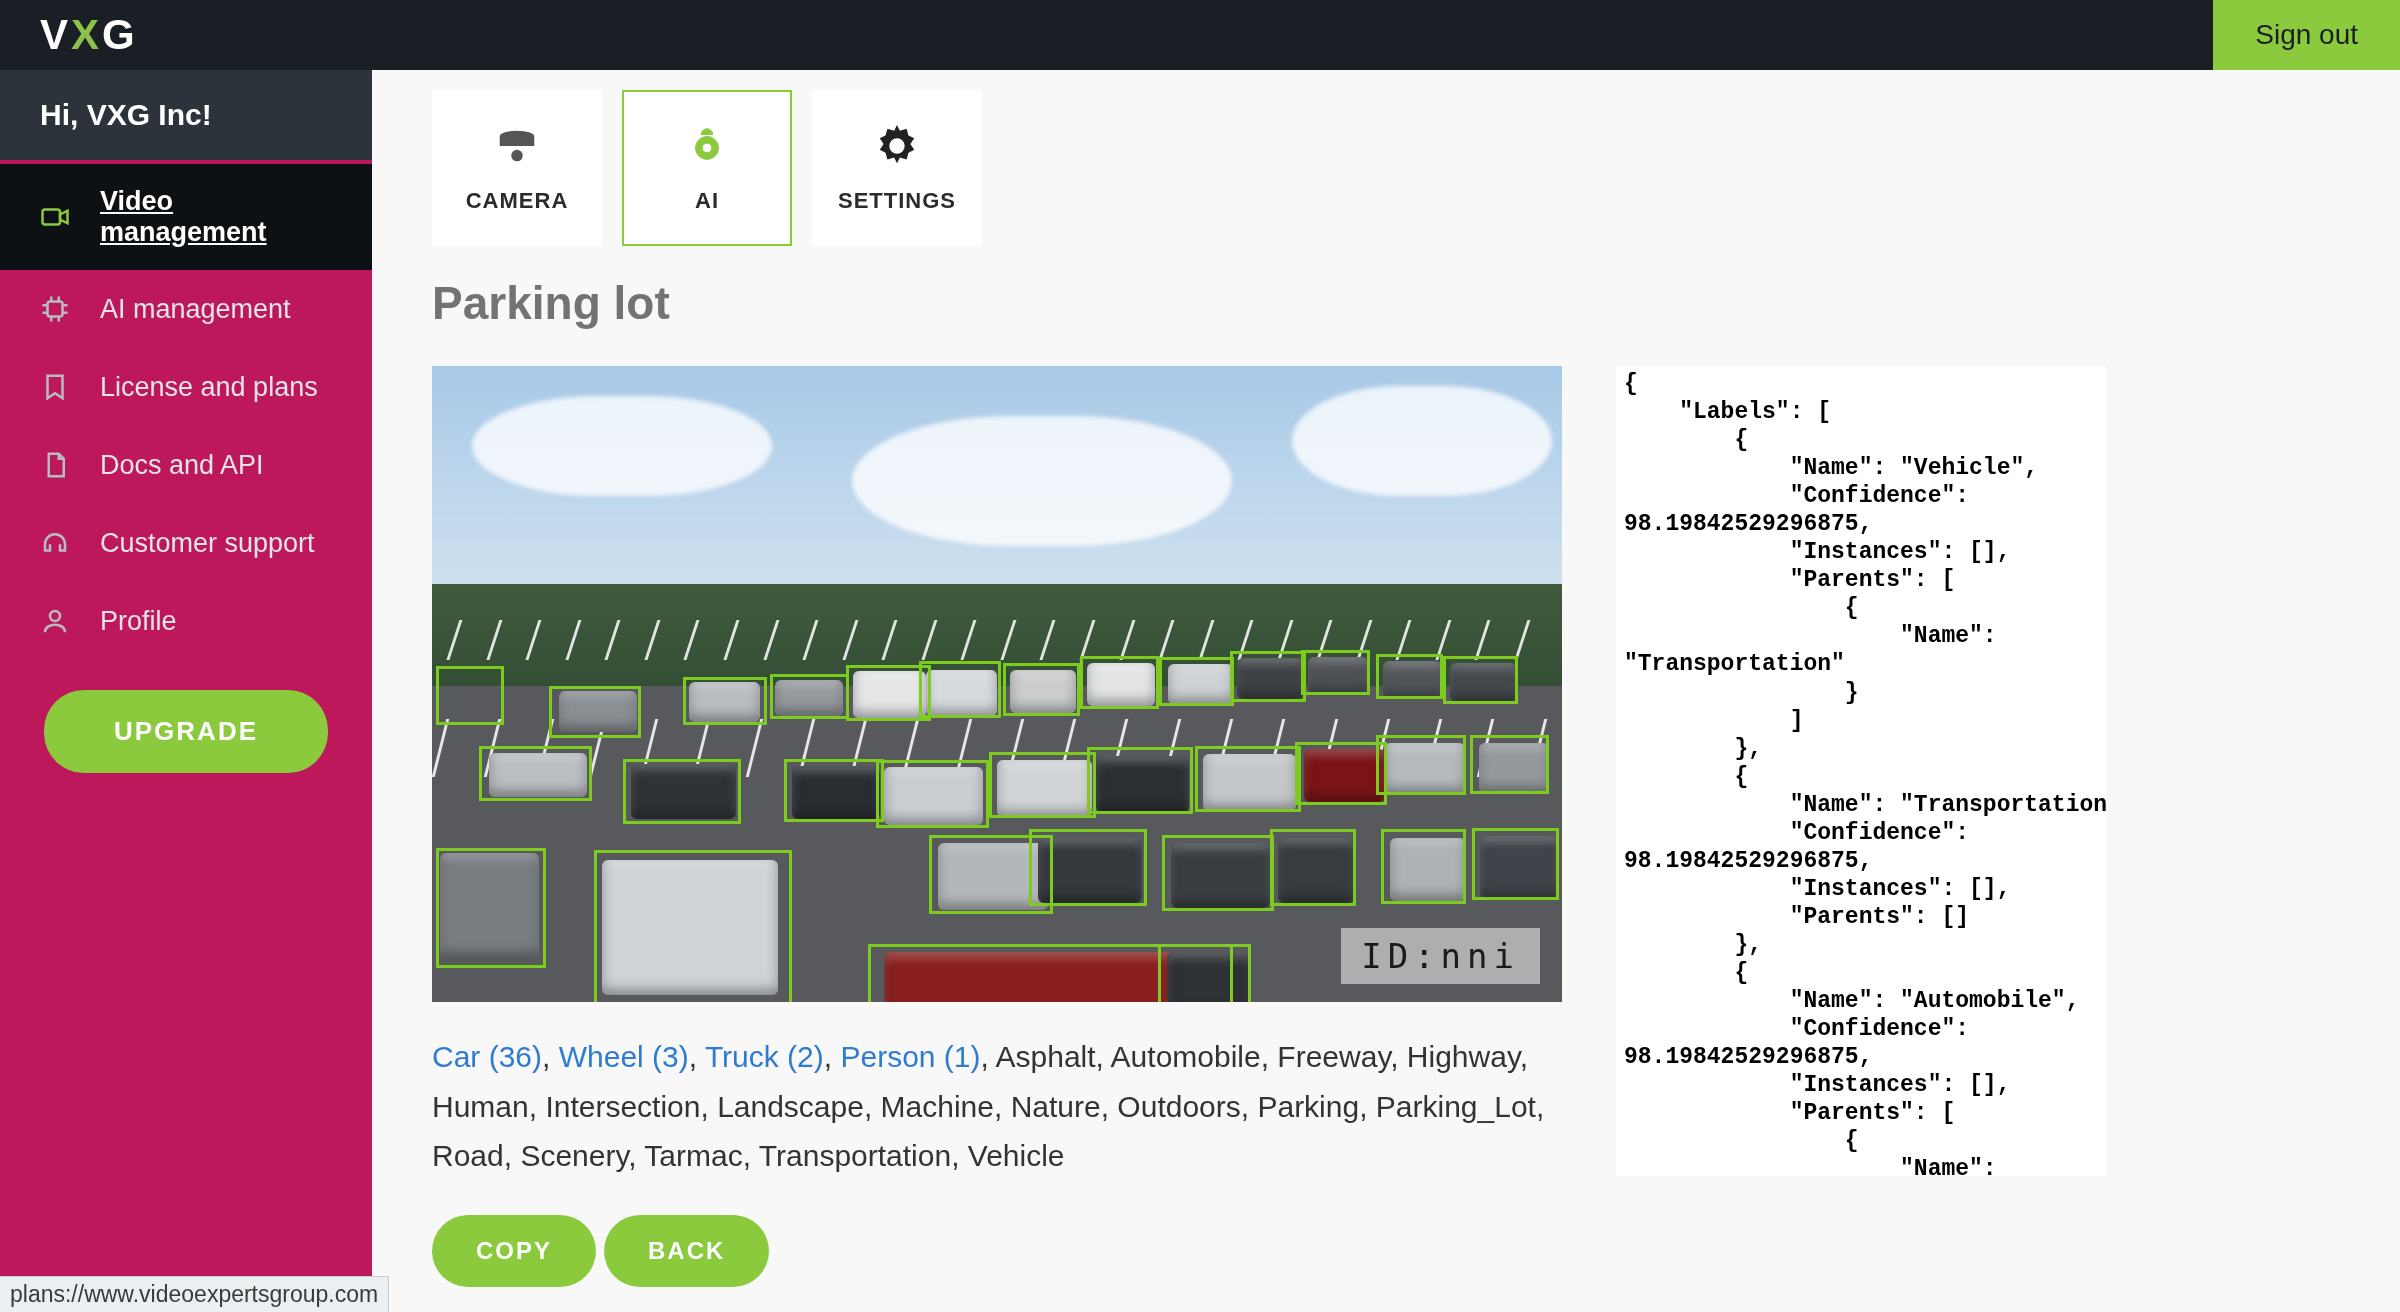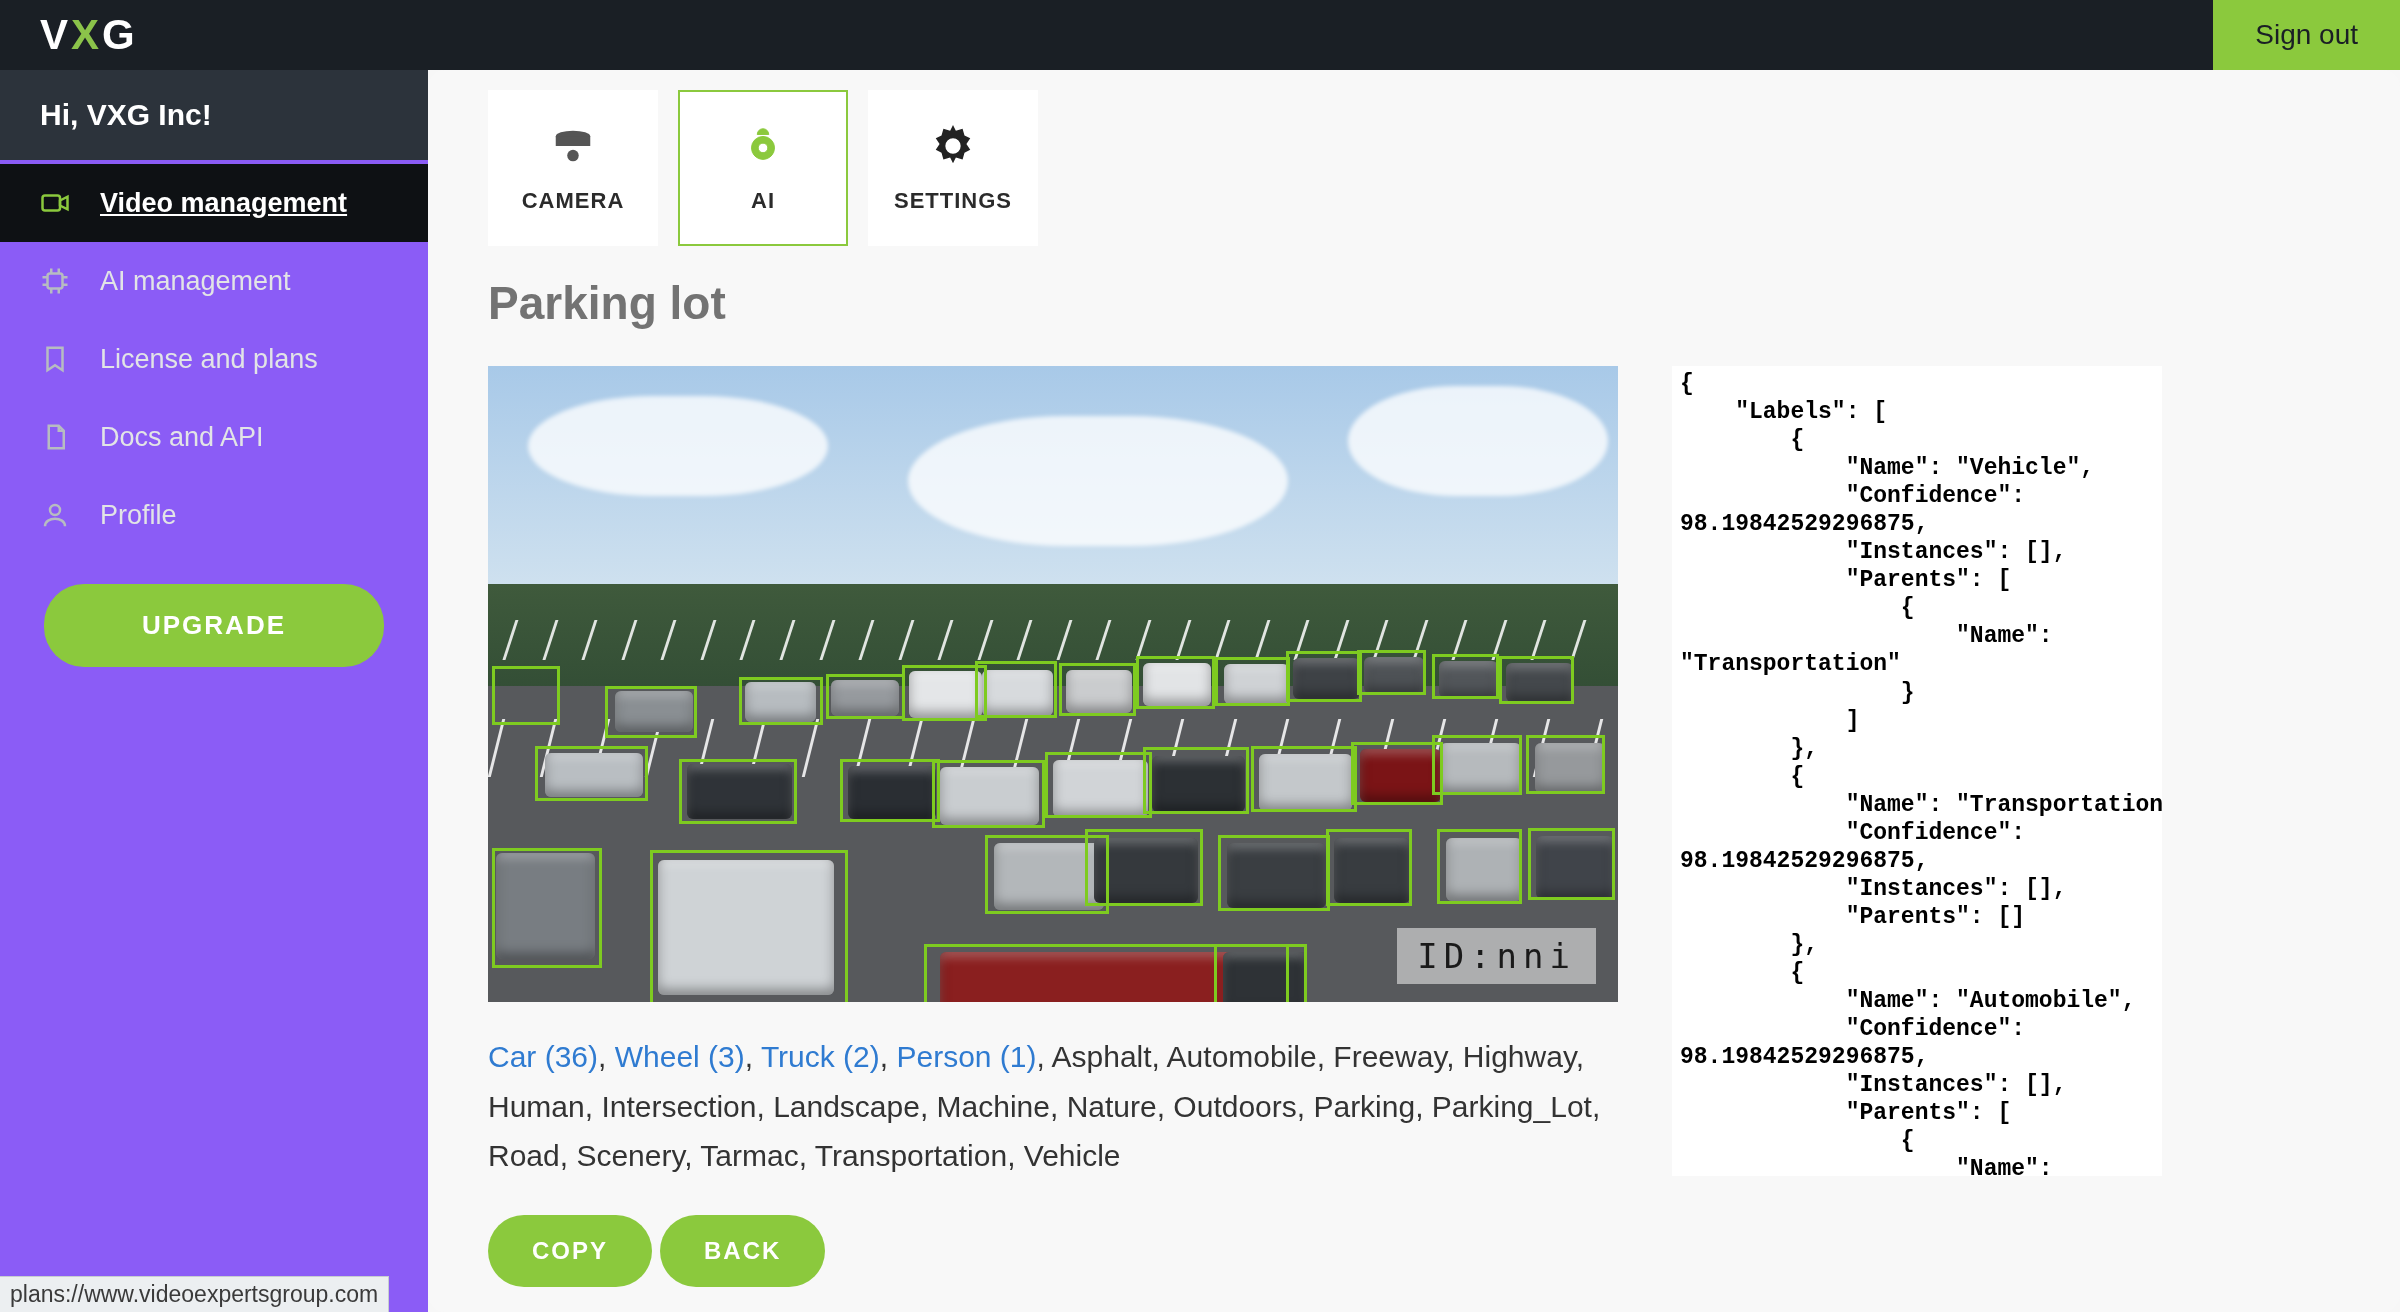--- a/index.html
+++ b/index.html
@@ -11,21 +11,21 @@
   .logo { color: #fff; font-size: 42px; font-weight: 800; letter-spacing: 1px; display:flex; align-items:center; gap:2px; }
   .logo-accent { color: #8bc34a; }
   .topbar-right { display: flex; align-items: stretch; height: 100%; }
   .topbar-link { display: flex; align-items: center; padding: 0 36px; color: #fff; font-size: 28px; cursor: pointer; }
   .signout { background: #8bc93d; color: #1a1f25; font-size: 28px; padding: 0 42px; display:flex; align-items:center; cursor:pointer; }
 
   
   .body { flex:1; display:flex; min-height:0; }
 
   
-  .sidebar { width: 428px; background: #8b5cf6; display:flex; flex-direction: column; color:#fff; }
+  .sidebar { width: 372px; background: #be185d; display:flex; flex-direction: column; color:#fff; }
   .greeting { background:#2c333b; padding: 28px 40px; font-size: 30px; font-weight:600; }
   .navlist { display:flex; flex-direction:column; padding-top:4px; }
   .navitem { display:flex; align-items:center; gap:28px; padding: 22px 38px; font-size: 27px; color:#e2e4e6; cursor:pointer; }
   .navitem.active { background:#0e1114; color:#8bc93d; }
   .navitem.active .navlabel { color:#fff; text-decoration: underline; font-weight:700; }
   .navicon { width:34px; height:34px; display:flex; align-items:center; justify-content:center; flex-shrink:0; }
   .navicon svg { width:30px; height:30px; stroke:#b7bcc1; fill:none; stroke-width:2; }
   .navitem.active .navicon svg { stroke:#8bc93d; }
   .upgrade-wrap { padding: 30px 44px; }
   .upgrade-btn { width:100%; background:#8bc93d; color:#fff; font-size:26px; font-weight:700; letter-spacing:2px; border:none; border-radius:40px; padding:26px 0; cursor:pointer; }
@@ -115,20 +115,28 @@
         <div class="navitem">
           <span class="navicon">
             <svg viewBox="0 0 24 24">
                 <path d="M7 3h8l4 4v14H7z"></path>
                 <path d="M15 3v4h4"></path>
               </svg>
           </span>
           <span class="navlabel">Docs and API</span>
         </div>
 
+        <div class="navitem">
+          <span class="navicon">
+            <svg viewBox="0 0 24 24">
+                <path d="M4 13a8 8 0 0116 0v5h-4v-5m-8 0v5H4v-5"></path>
+              </svg>
+          </span>
+          <span class="navlabel">Customer support</span>
+        </div>
 
         <div class="navitem">
           <span class="navicon">
             <svg viewBox="0 0 24 24">
                 <circle cx="12" cy="8" r="4"></circle>
                 <path d="M4 21c0-4 4-6 8-6s8 2 8 6"></path>
               </svg>
           </span>
           <span class="navlabel">Profile</span>
         </div>

